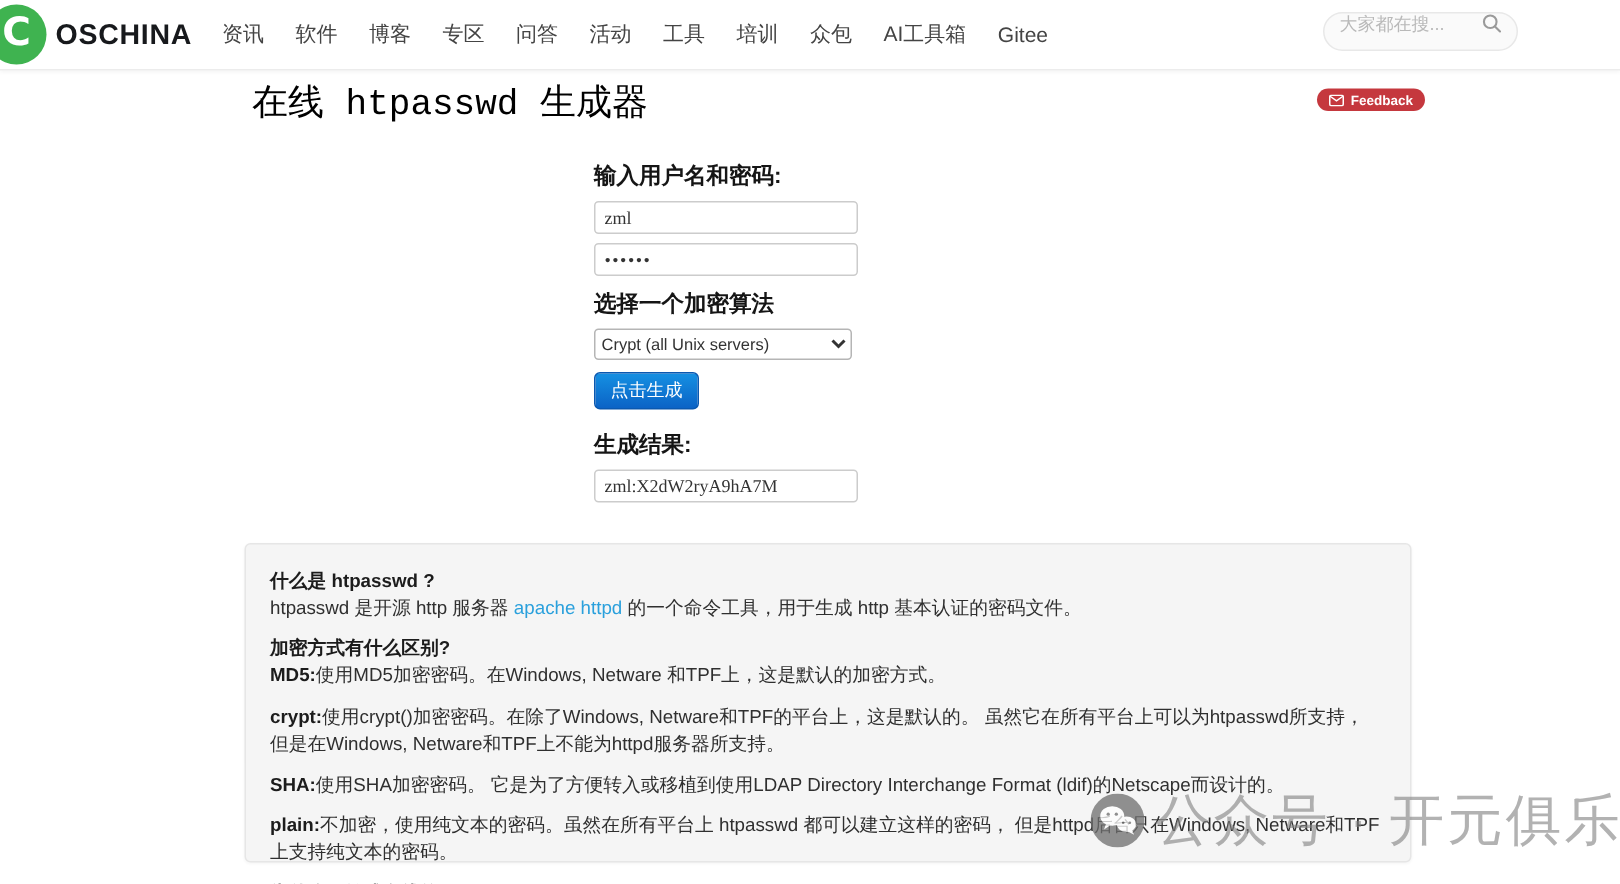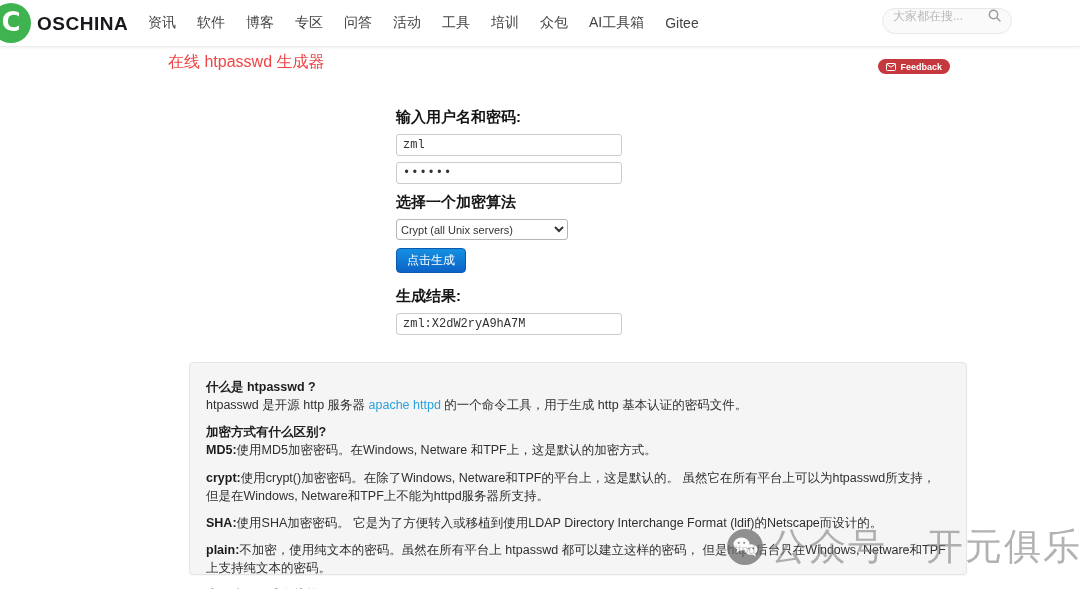--- a/index.html
+++ b/index.html
@@ -38,35 +38,36 @@
     display: flex; align-items: flex-start; padding: 0 10px;
   }
   .search-box input {
     border: none; outline: none; background: transparent; width: 90px;
     font-size: 12px; color: #666; font-family: inherit;
   }
   .search-box input::placeholder { color: #b9b9b9; }
   .search-icon { margin-left: auto; display: flex; }
   
   .page-title {
-    position: absolute; left: 168px; top: 52px; font-size: 16px; color: #ef4444;
+    position: absolute; left: 168px; top: 52px; font-size: 24px; color: #000000;
     font-weight: normal;
+    font-family: Liberation Mono, monospace;
   }
   .feedback-btn {
     position: absolute; right: 130px; top: 59px; height: 15px;
     background: #c5383e; border: none; border-radius: 8px; color: #fff;
     font-size: 9px; font-weight: bold; display: flex; align-items: center;
     gap: 4px; padding: 0 8px; cursor: pointer; font-family: inherit;
   }
   
   .gen-form { position: absolute; left: 396px; top: 108px; width: 230px; }
   .form-label { font-size: 15px; font-weight: bold; color: #151515; margin-bottom: 7px; }
   .text-input {
-    width: 226px; height: 22px; border: 1px solid #ccc; border-radius: 3px;
-    padding: 2px 6px; font-size: 12px; color: #333; font-family: Liberation Mono, monospace;
+    width: 176px; height: 22px; border: 1px solid #ccc; border-radius: 3px;
+    padding: 2px 6px; font-size: 12px; color: #333; font-family: Liberation Serif, serif;
     margin-bottom: 6px; display: block; background: #fff;
   }
   .pw { letter-spacing: 1px; }
   .algo-label { margin-top: 9px; }
   .algo-select {
     width: 172px; height: 21px; font-size: 11px; color: #333;
     border: 1px solid #b5b5b5; border-radius: 3px; background: #fff;
     font-family: inherit; margin-bottom: 8px;
   }
   .generate-btn {
@@ -74,21 +75,21 @@
     border: 1px solid #0a58b0; border-radius: 4px; color: #fff;
     font-size: 12px; padding: 3px 10px; cursor: pointer; font-family: inherit;
     display: inline-block; margin-bottom: 14px;
   }
   .result-label { margin-top: 0; }
   
   .info-box {
     position: absolute; left: 163px; top: 362px; width: 778px; height: 213px;
     background: #f5f5f5; border: 1px solid #e6e6e6; border-radius: 4px;
     box-shadow: 0 1px 2px rgba(0,0,0,0.04);
-    padding: 15px 16px; font-size: 12.5px; line-height: 1.45; color: #2f2f2f; margin-left: 26px;
+    padding: 15px 16px; font-size: 12.5px; line-height: 1.45; color: #2f2f2f;
   }
   .info-box p { margin-bottom: 9px; }
   .info-box b { color: #1c1c1c; }
   .info-link { color: #2aa0dc; text-decoration: none; cursor: pointer; }
   
   .watermark {
     position: absolute; left: 727px; top: 522px; z-index: 9;
     display: flex; align-items: center; gap: 7px;
     color: rgba(130,130,130,0.62); font-size: 37px; letter-spacing: 2px;
     pointer-events: none; white-space: nowrap;

